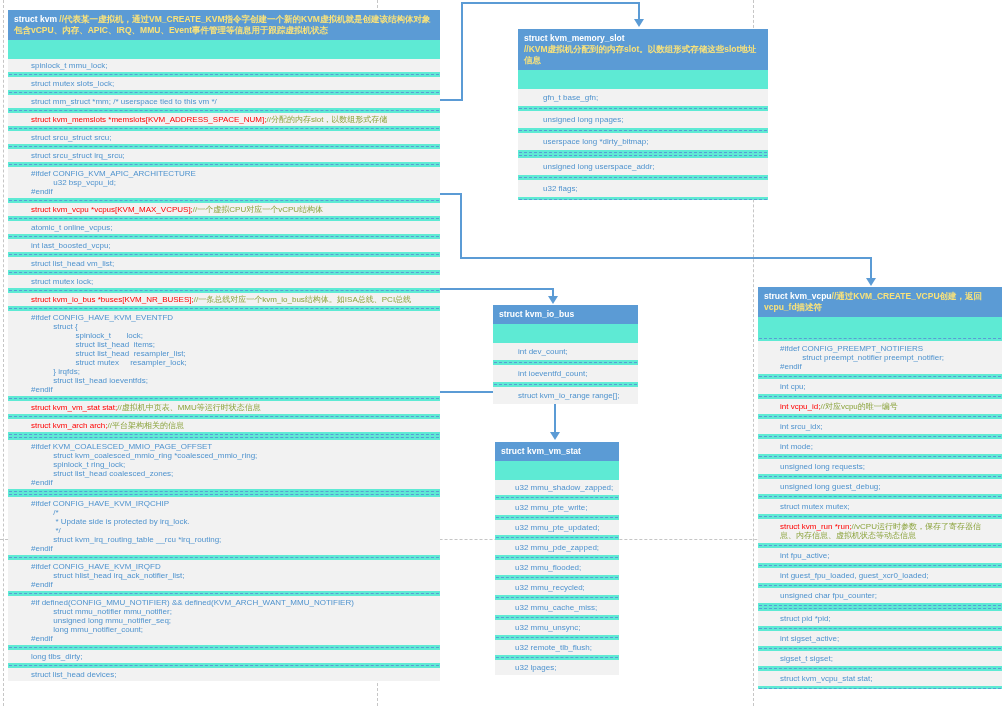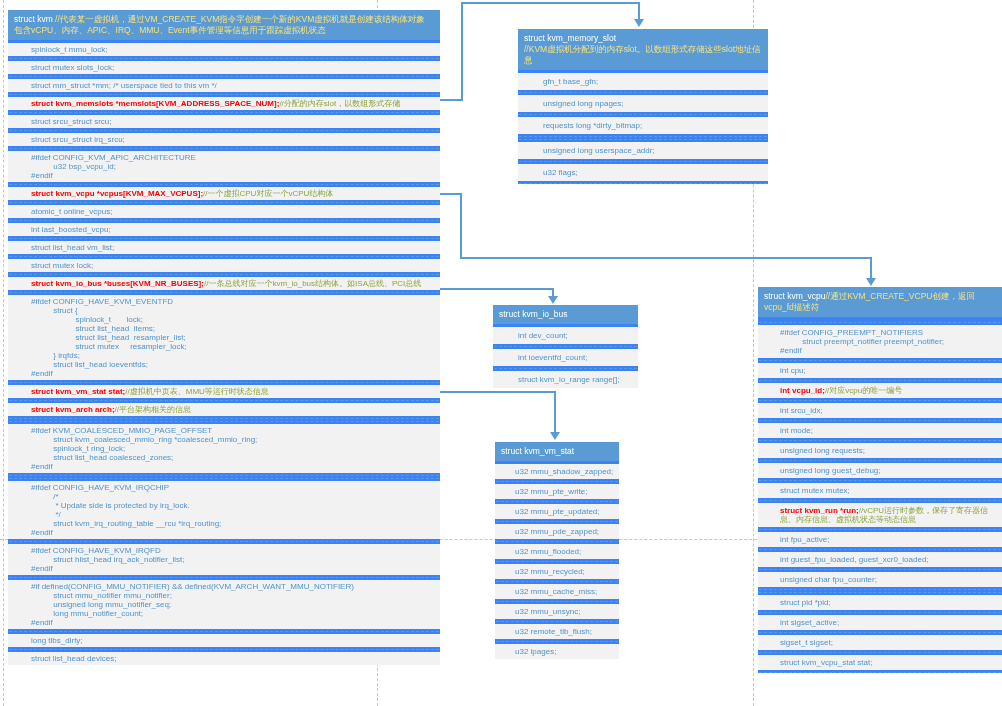--- a/index.html
+++ b/index.html
@@ -13,28 +13,28 @@
   .ph{border-top:1px dashed #c6c6c6;height:0;left:0;width:1002px}
 
   
   .cl{position:absolute;background:#5b9bd5;z-index:1}
   .arrow-down{position:absolute;width:0;height:0;z-index:1;
     border-left:5px solid transparent;border-right:5px solid transparent;
     border-top:8px solid #5b9bd5}
 
   
   .box{position:absolute;z-index:2}
-  .hdr{background:#5b9bd5;color:#ffffff;font-weight:normal;font-size:8.5px;
+  .hdr{background:#5b9bd5;color:#ffffff;font-weight:bold;font-size:8.5px;
     line-height:11px;padding:4px 6px;white-space:pre-wrap}
   .hdr-comment{color:#f9e27a}
-  .rows{padding-top:3px;background:#3b82f6}
+  .rows{padding-top:19px;background:#5eead4}
   .row{background:#f2f2f2;color:#4f93ce;font-size:8px;line-height:9px}
   .row .code{white-space:pre-wrap}
   .row .cmt{color:#8ba33c;white-space:pre-wrap}
-  .row.red .code{color:#ff0000;font-weight:bold}
+  .row.red .code{color:#ff0000;font-weight:normal}
   .sep{border-top:1px dashed #5b9bd5;margin:2px 1px}
 
   .box-kvm{left:8px;top:10px;width:432px}
   .box-kvm .row{padding:2px 6px 2px 23px}
   .box-memslot{left:518px;top:29px;width:250px}
   .box-memslot .row{padding:4px 6px 4px 25px}
   .box-iobus{left:493px;top:305px;width:145px}
   .box-iobus .row{padding:4px 6px 4px 25px}
   .box-vmstat{left:495px;top:442px;width:124px}
   .box-vmstat .row{padding:3px 4px 3px 20px}
@@ -147,21 +147,21 @@
 </div>
 
 <div class="box box-memslot">
   <div class="hdr"><span class="hdr-title">struct kvm_memory_slot</span><span class="hdr-comment">
 //KVM虚拟机分配到的内存slot。以数组形式存储这些slot地址信息</span></div>
   <div class="rows">
       <div class="row"><span class="code">gfn_t base_gfn;</span></div>
       <div class="sep"></div>
       <div class="row"><span class="code">unsigned long npages;</span></div>
       <div class="sep"></div>
-      <div class="row"><span class="code">requests long *dirty_bitmap;</span></div>
+      <div class="row"><span class="code">userspace long *dirty_bitmap;</span></div>
       <div class="sep"></div>
       <div class="sep"></div>
       <div class="row"><span class="code">unsigned long userspace_addr;</span></div>
       <div class="sep"></div>
       <div class="row"><span class="code">u32 flags;</span></div>
       <div class="sep"></div>
     </div>
 </div>
 
 <div class="box box-iobus">

